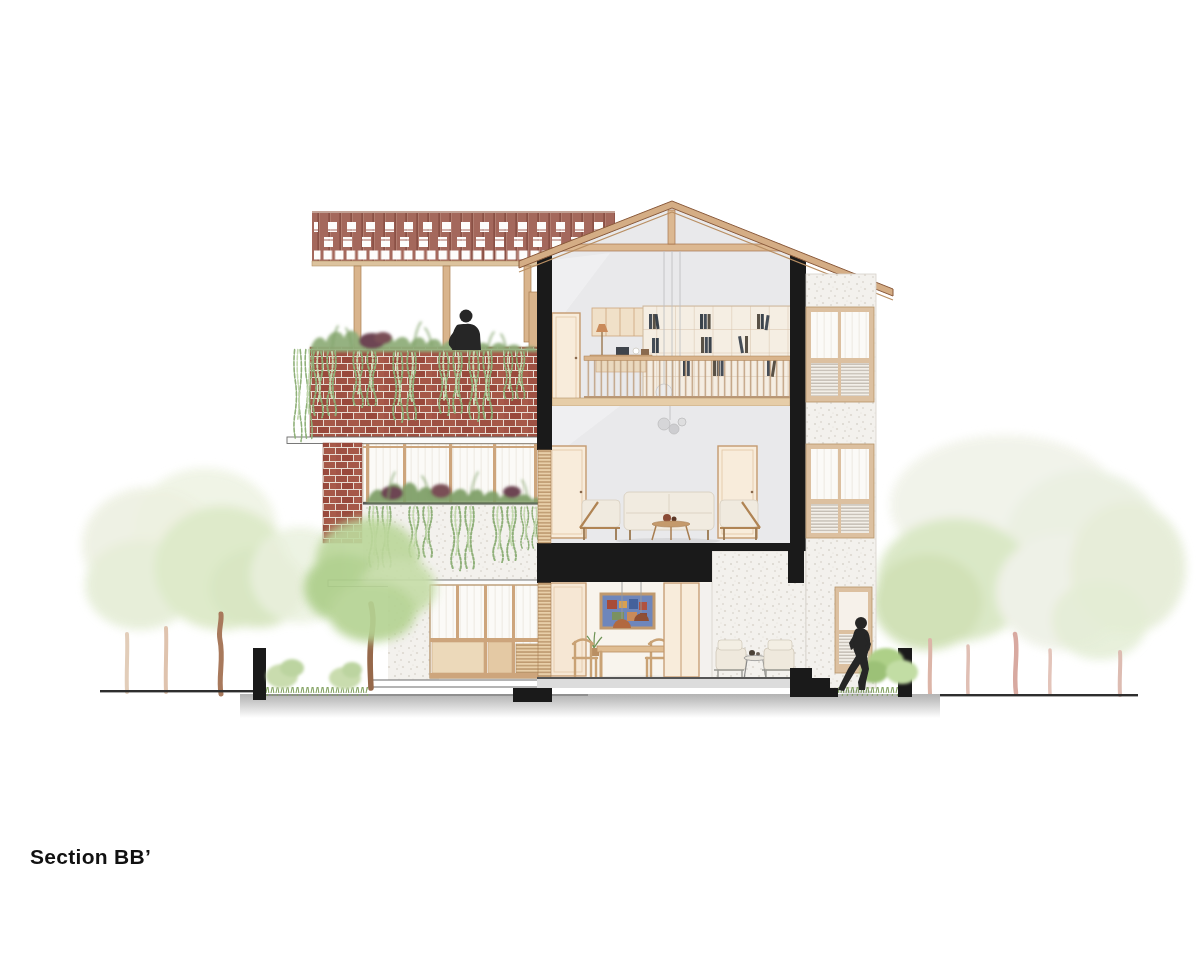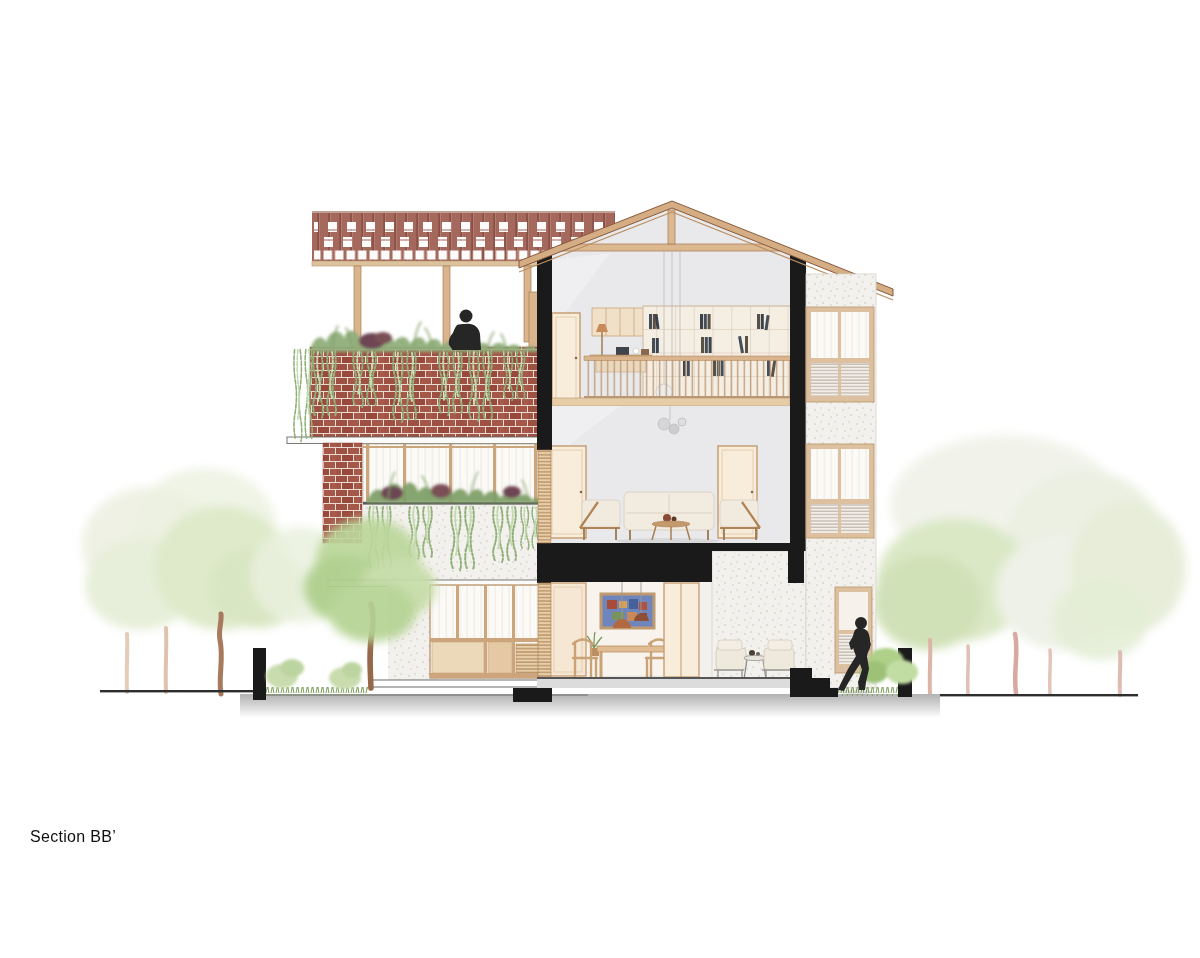--- a/index.html
+++ b/index.html
@@ -1,21 +1,21 @@
 <!DOCTYPE html>
 <html style="--background: #ffffff; --ink: #111111; --cut-black: #1a1a1a; --brick: #9e5143; --brick-mortar: #e8dcd2; --lattice-brick: #a4685c; --wood-frame: #cda57c; --wood-roof: #d4ad85; --interior-gray: #e9e9eb; --terrazzo: #f3f1ed; --door-peach: #f8ecdb; --foliage-bright: #b5d393; --foliage-pale: #e4ecd4; --vine-green: #8fb079; --hedge-green: #8fae7a; --shrub-maroon: #6d4452; --cream-upholstery: #f0eadf; --earth-gray: #bdbdbd; --copper-lamp: #b06a42; --painting-blue: #6e86bb; --silhouette: #262626;"><head>
 <meta charset="utf-8">
 <style>
   html,body { margin:0; padding:0; }
   body { font-family:"Liberation Sans", sans-serif; background:#fff; }
   .canvas { position:relative; width:1200px; height:958px; background:var(--background,#ffffff); overflow:hidden; }
   .canvas svg { position:absolute; left:0; top:0; }
   .title {
-    position:absolute; left:30px; top:828px;
-    font-size:16px; font-weight:normal; letter-spacing:.3px;
+    position:absolute; left:30px; top:845px;
+    font-size:21px; font-weight:bold; letter-spacing:.3px;
     color:var(--ink,#111111);
   }
 </style>
 </head>
 <body>
 
 <div class="canvas">
 <svg width="1200" height="958" viewBox="0 0 1200 958">
 <defs>
   <filter id="soft" x="-40%" y="-40%" width="180%" height="180%">

